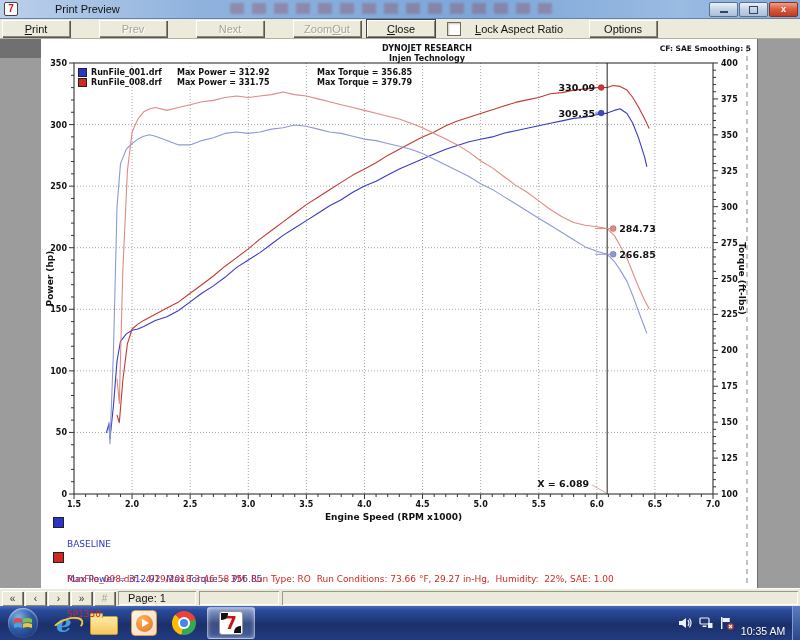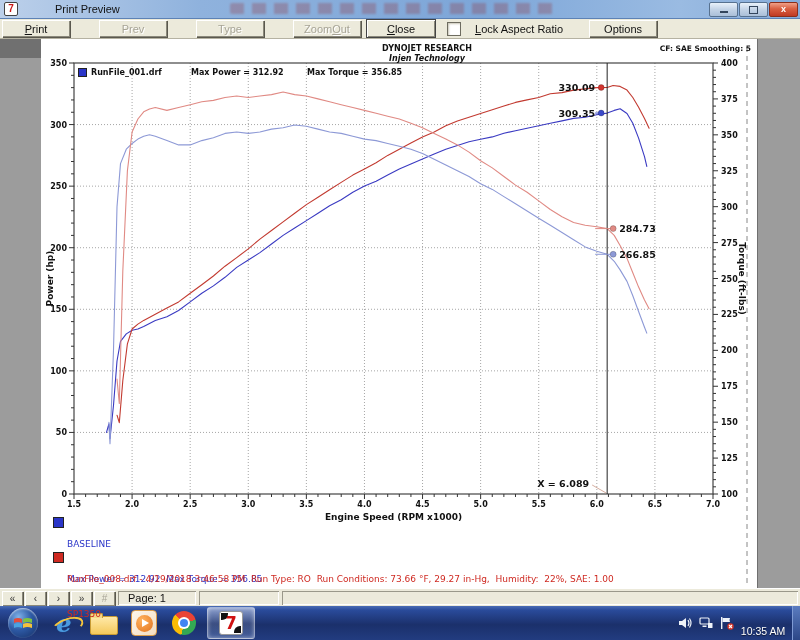--- a/index.html
+++ b/index.html
@@ -39,32 +39,32 @@
   .tb-options{margin-left:26px;}
 
   
   .preview{position:absolute;left:0;top:39px;width:800px;height:549px;background:#9c9c9c;}
   .corner-block{position:absolute;left:0;top:0;width:41px;height:19px;background:#707070;}
   .page{position:absolute;left:41px;top:0;width:716px;height:549px;background:#ffffff;
     border-right:1px solid #6f6f6f;}
   .chart-h1{position:absolute;left:60px;top:5px;width:652px;text-align:center;
     font-family:"DejaVu Sans",sans-serif;font-size:8px;font-weight:bold;color:#111;}
   .chart-h2{position:absolute;left:60px;top:15px;width:652px;text-align:center;
-    font-family:"DejaVu Sans",sans-serif;font-size:8px;font-weight:bold;color:#111;font-style:italic;}
+    font-family:"DejaVu Sans",sans-serif;font-size:8px;font-weight:bold;color:#111;}
   .chart-smoothing{position:absolute;right:6px;top:5px;font-family:"DejaVu Sans",sans-serif;
     font-size:7.5px;font-weight:bold;color:#111;text-align:right;}
   #plot-svg{position:absolute;left:0;top:0;}
 
   .legend{position:absolute;left:37px;top:28px;z-index:3;}
   .legend-row{display:flex;align-items:center;height:10px;}
   .legend-swatch{width:7px;height:7px;border:1px solid #222;margin-right:4px;}
   .legend-txt{font-family:"DejaVu Sans",sans-serif;font-size:8px;font-weight:bold;color:#111;white-space:pre;}
   .legend-txt .seg{display:inline-block;}
-  .legend-file{width:100px;}
-  .legend-power{width:116px;}
+  .legend-file{width:86px;}
+  .legend-power{width:140px;}
 
   .runinfo{position:absolute;left:12px;z-index:3;font-family:"DejaVu Sans",sans-serif;font-size:9px;line-height:11.5px;}
   .runinfo .swatch{position:absolute;left:0;top:1px;width:9px;height:9px;border:1px solid #222;}
   .runinfo .lines{margin-left:14px;white-space:pre;}
   .runinfo.blue{color:#2a35c8;}
   .runinfo.red{color:#cf2a22;}
 
   
   .statusbar{position:absolute;left:0;top:588px;width:800px;height:18px;background:#eceadb;
     border-top:1px solid #fff;display:flex;align-items:center;}
@@ -134,21 +134,21 @@
         </div>
       <div class="winbtn close">
           <span>x</span>
         </div>
     </div>
   </div>
 
   <div class="toolbar">
     <div class="tb-btn"><u>P</u>rint</div>
     <div class="tb-btn disabled">Prev</div>
-    <div class="tb-btn disabled">Type</div>
+    <div class="tb-btn disabled">Next</div>
     <div class="tb-btn disabled">Zoom <u>O</u>ut</div>
     <div class="tb-btn default"><u>C</u>lose</div>
     <div class="tb-check">
       <div class="checkbox"></div>
       <span class="tb-label"><u>L</u>ock Aspect Ratio</span>
     </div>
     <div class="tb-btn tb-options">Options</div>
   </div>
 
   <div class="preview">
@@ -385,20 +385,24 @@
 
       <div class="chart-h1">DYNOJET RESEARCH</div>
       <div class="chart-h2">Injen Technology</div>
       <div class="chart-smoothing">CF: SAE  Smoothing: 5</div>
 
       <div class="legend">
         <div class="legend-row">
           <div class="legend-swatch" style="background:#2a35c8"></div>
           <span class="legend-txt"><span class="seg legend-file">RunFile_001.drf</span><span class="seg legend-power">Max Power = 312.92</span><span class="seg">Max Torque = 356.85</span></span>
         </div>
+        <div class="legend-row">
+          <div class="legend-swatch" style="background:#cf2a22"></div>
+          <span class="legend-txt"><span class="seg legend-file">RunFile_008.drf</span><span class="seg legend-power">Max Power = 331.75</span><span class="seg">Max Torque = 379.79</span></span>
+        </div>
       </div>
 
       <div class="runinfo blue" style="top:477px">
         <div class="swatch" style="background:#2a35c8"></div>
         <div class="lines">
           <div>BASELINE</div>
           <div>Max Power = 312.92  Max Torque = 356.85</div>
         </div>
       </div>
       <div class="runinfo red" style="top:512px">

